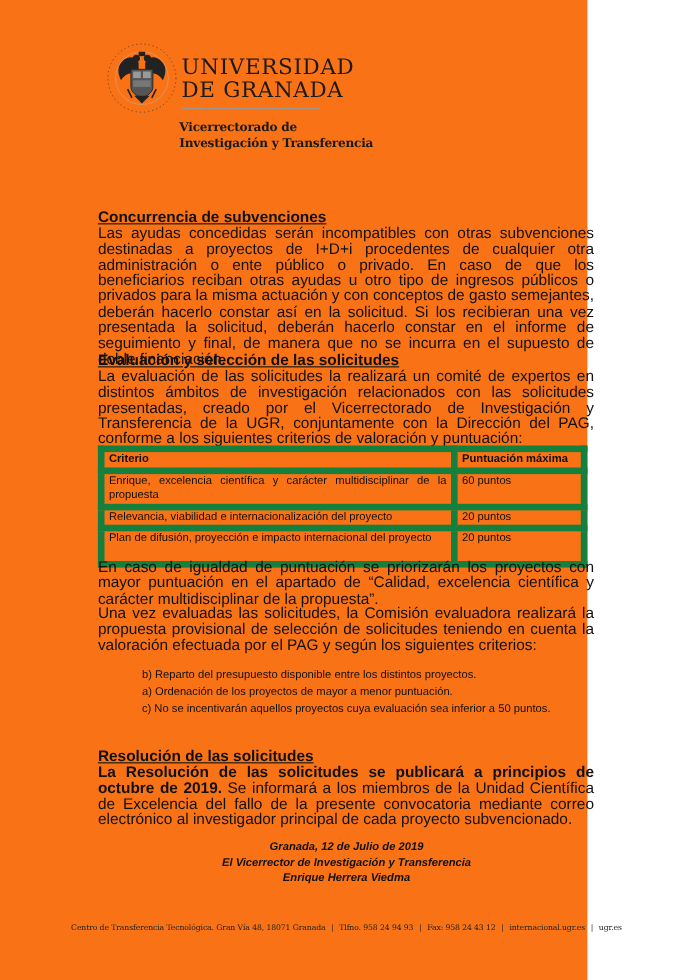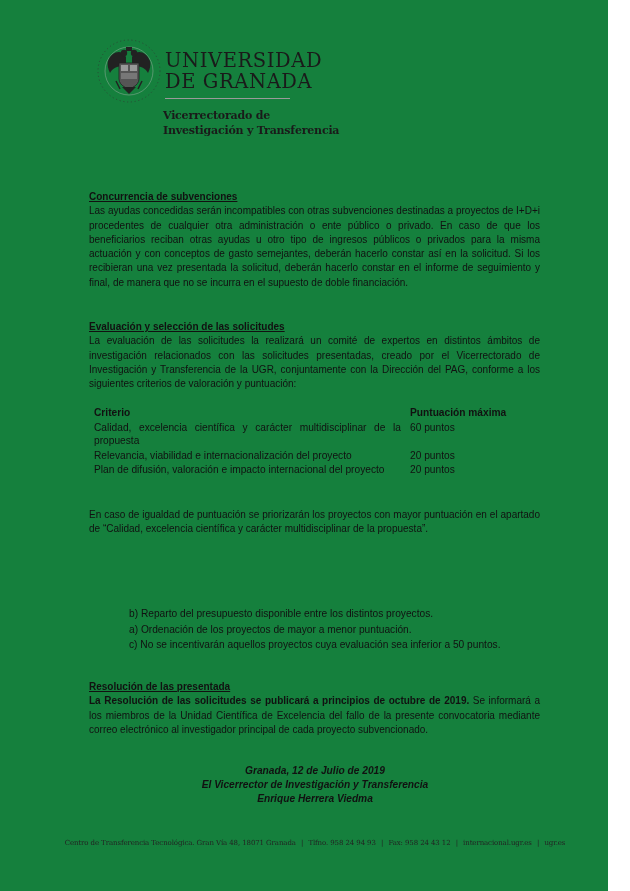--- a/index.html
+++ b/index.html
@@ -1,35 +1,35 @@
 <!DOCTYPE html>
 <html><head>
 <meta charset="utf-8">
 <style>
   html, body { margin: 0; padding: 0; background: #ffffff; }
   body { width: 630px; height: 891px; position: relative; overflow: hidden; color: #111; }
-  .page { position: absolute; left: 0; top: 0; width: 608px; height: 891px; background: #15803d; }
+  .page { position: absolute; left: 0; top: 0; width: 534px; height: 891px; background: #f97316; }
 
   
   .logo-seal { position: absolute; left: 96px; top: 37px; width: 66px; height: 68px; }
   .uni-name { position: absolute; left: 165px; top: 50px; font-family: "DejaVu Serif", serif; font-size: 19.5px; line-height: 21px; letter-spacing: 0.6px; color: #1a1a1a; }
   .uni-name div { white-space: nowrap; }
   .uni-rule { position: absolute; left: 165px; top: 98px; width: 125px; height: 1px; background: #9a9a9a; }
   .vice { position: absolute; left: 163px; top: 108px; font-family: "DejaVu Serif", serif; font-size: 11px; line-height: 15px; font-weight: bold; color: #1a1a1a; letter-spacing: -0.2px; }
   .vice div { white-space: nowrap; }
 
   
-  .body-text { font-family: "Liberation Sans", sans-serif; font-size: 10px; line-height: 14.3px; color: #111; }
+  .body-text { font-family: "Liberation Sans", sans-serif; font-size: 14px; line-height: 14.3px; color: #111; }
   .section { position: absolute; left: 89px; width: 451px; }
   .heading { font-weight: bold; text-decoration: underline; white-space: nowrap; }
   .justify { text-align: justify; margin: 0; }
   .para { position: absolute; left: 89px; width: 451px; }
 
   table.criteria { position: absolute; left: 89px; top: 405px; width: 445px; border-collapse: collapse; font-family: "Liberation Sans", sans-serif; font-size: 10.2px; line-height: 13.5px; color: #111; }
-  table.criteria td, table.criteria th { border: 1px solid #15803d; padding: 0 4px; vertical-align: top; text-align: left; }
+  table.criteria td, table.criteria th { border: 6px solid #15803d; padding: 0 4px; vertical-align: top; text-align: left; }
   table.criteria th { font-weight: bold; }
   table.criteria td.crit { width: 307px; text-align: justify; }
   table.criteria td.tall { height: 27px; }
 
   .list { position: absolute; left: 129px; top: 606px; font-family: "Liberation Sans", sans-serif; font-size: 10.2px; line-height: 15.5px; color: #111; }
   .list div { white-space: nowrap; }
 
   .signature { position: absolute; left: 0; width: 630px; top: 764px; text-align: center; font-family: "Liberation Sans", sans-serif; font-size: 10.2px; line-height: 14px; font-weight: bold; color: #111; font-style: italic; }
 
   .footer { position: absolute; left: 0; top: 839px; width: 630px; text-align: center; font-family: "DejaVu Serif", serif; font-size: 7px; color: #222; white-space: nowrap; letter-spacing: -0.1px; }
@@ -84,45 +84,46 @@
 
   <table class="criteria">
     <thead>
       <tr>
         <th>Criterio</th>
         <th>Puntuación máxima</th>
       </tr>
     </thead>
     <tbody>
       <tr>
-        <td class="crit tall">Calidad, excelencia científica y carácter multidisciplinar de la propuesta</td>
+        <td class="crit tall">Enrique, excelencia científica y carácter multidisciplinar de la propuesta</td>
         <td>60 puntos</td>
       </tr>
       <tr>
         <td class="crit">Relevancia, viabilidad e internacionalización del proyecto</td>
         <td>20 puntos</td>
       </tr>
       <tr>
-        <td class="crit tall">Plan de difusión, valoración e impacto internacional del proyecto</td>
+        <td class="crit tall">Plan de difusión, proyección e impacto internacional del proyecto</td>
         <td>20 puntos</td>
       </tr>
     </tbody>
   </table>
 
   <p class="para justify body-text" style="top:508px;">En caso de igualdad de puntuación se priorizarán los proyectos con mayor puntuación en el apartado de “Calidad, excelencia científica y carácter multidisciplinar de la propuesta”.</p>
 
+  <p class="para justify body-text" style="top:550px;">Una vez evaluadas las solicitudes, la Comisión evaluadora realizará la propuesta provisional de selección de solicitudes teniendo en cuenta la valoración efectuada por el PAG y según los siguientes criterios:</p>
 
   <div class="list">
     <div>b) Reparto del presupuesto disponible entre los distintos proyectos.</div>
     <div>a) Ordenación de los proyectos de mayor a menor puntuación.</div>
     <div>c) No se incentivarán aquellos proyectos cuya evaluación sea inferior a 50 puntos.</div>
   </div>
 
   <div class="section body-text" style="top:680px;">
-    <div class="heading">Resolución de las presentada</div>
+    <div class="heading">Resolución de las solicitudes</div>
     <p class="justify"><b>La Resolución de las solicitudes se publicará a principios de octubre de 2019.</b><span> Se informará a los miembros de la Unidad Científica de Excelencia del fallo de la presente convocatoria mediante correo electrónico al investigador principal de cada proyecto subvencionado.</span></p>
   </div>
 
   <div class="signature">
     <div>Granada, 12 de Julio de 2019</div>
     <div>El Vicerrector de Investigación y Transferencia</div>
     <div>Enrique Herrera Viedma</div>
   </div>
 
   <div class="footer">

